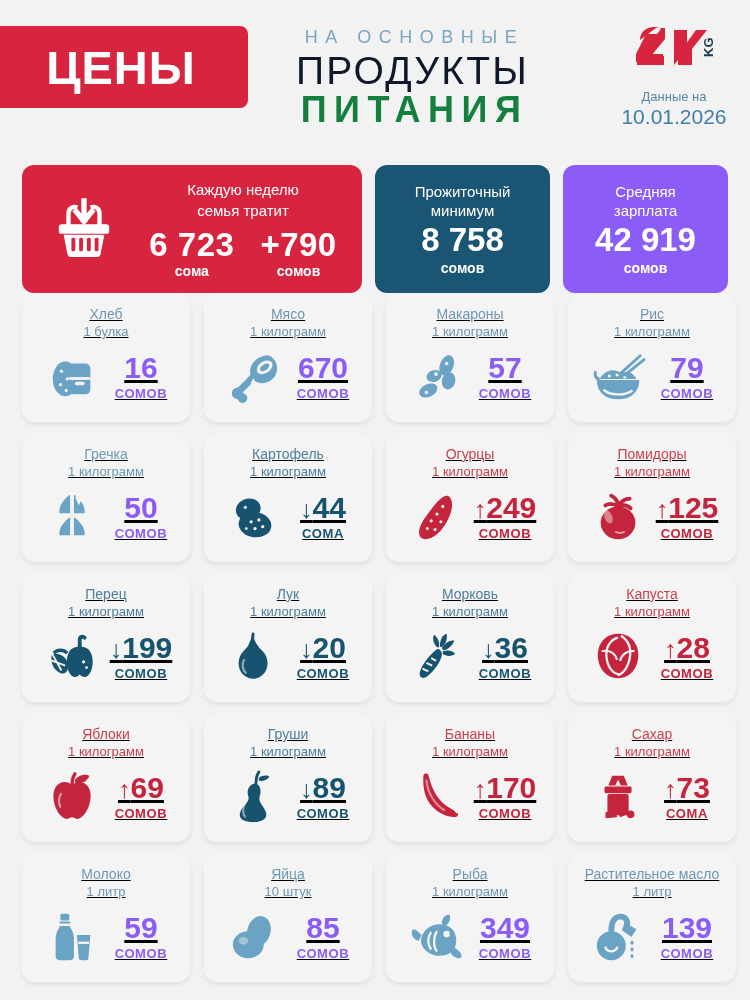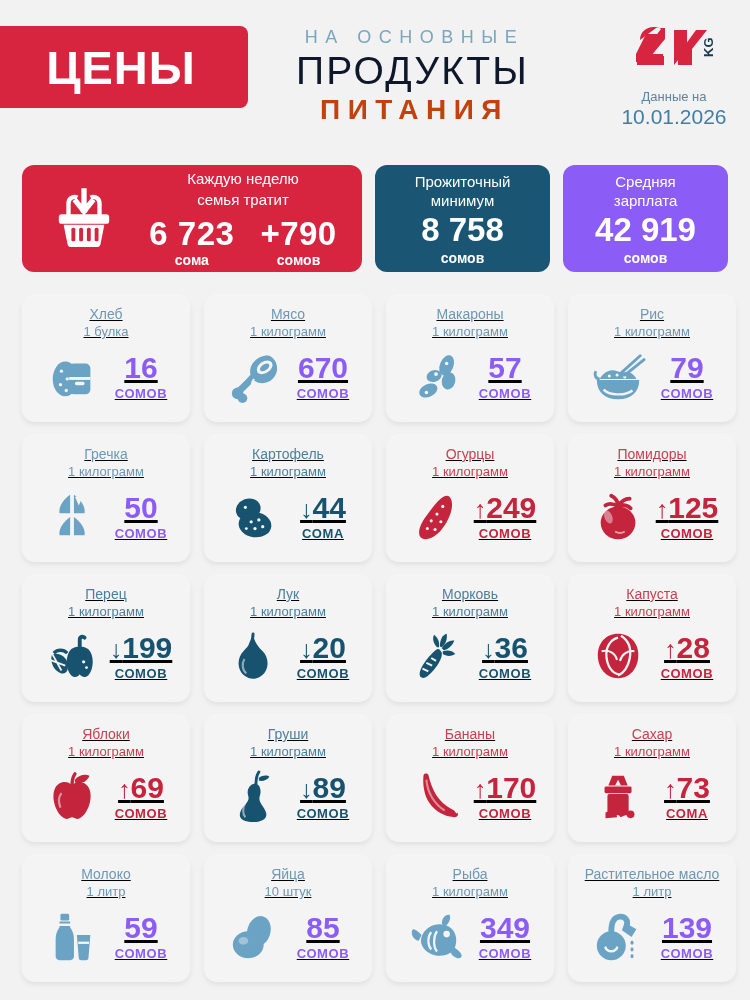--- a/index.html
+++ b/index.html
@@ -35,33 +35,33 @@
   }
   .sub-top {
     color: #7aa6bf; font-size: 18px; letter-spacing: 7.5px;
     font-weight: normal; line-height: 26px; text-indent: 7px;
   }
   .sub-mid {
     color: #0f172a; font-size: 39px; font-weight: normal;
     letter-spacing: 2.2px; line-height: 42px; text-indent: 3px;
   }
   .sub-bot {
-    color: #c2410c; font-size: 28px; font-weight: bold;
+    color: #15803d; font-size: 36px; font-weight: bold;
     letter-spacing: 7.5px; line-height: 36px; text-indent: 7px;
   }
 
   .logo-wrap { position: absolute; right: 22px; top: 24px; width: 108px; text-align: center; }
   .logo-svg { display: block; margin: 0 auto; }
   .date-label { color: #5b86a3; font-size: 13px; margin-top: 18px; line-height: 17px; }
   .date-value { color: #3f7fa6; font-size: 21px; line-height: 24px; }
 
   
   .summary-row {
     position: absolute; left: 22px; top: 165px;
-    width: 706px; height: 107px;
+    width: 706px; height: 128px;
     display: flex; gap: 13px;
   }
   .sum-card { border-radius: 12px; position: relative; }
   .sum-basket {
     flex: 0 0 340px; background: #d7253f;
     display: flex; align-items: center; padding-left: 14px;
   }
   .sum-basket .icon-box { width: 96px; display: flex; justify-content: center; }
   .sum-basket .txt-box { flex: 1; text-align: center; padding-right: 8px; }
   .sum-basket .cap { color: #ffffff; font-size: 15px; line-height: 19px; margin-top: 2px; }

